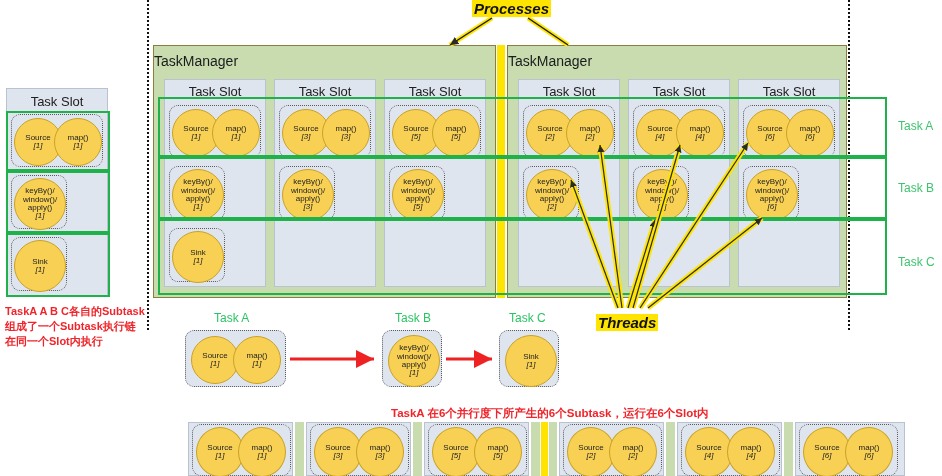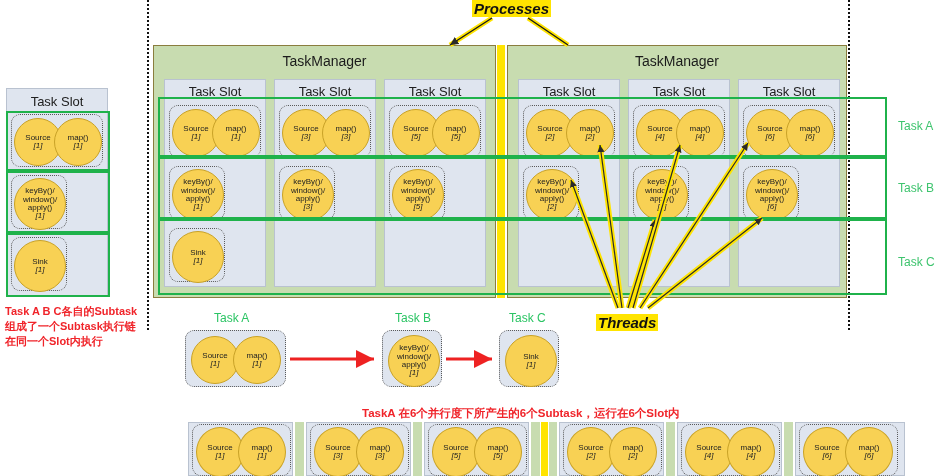--- a/index.html
+++ b/index.html
@@ -30,21 +30,21 @@
     font-size:8px;color:#222;
   }
   .circle i{font-style:italic;display:block;}
   .circle .nm{display:block;}
 
   
   .tm{
     background:#c8dcb0;border:1px solid #8a7d3e;box-sizing:border-box;
   }
   .tm-title{
-    text-align:center;font-size:14px;color:#1b1b1b;
+    font-size:14px;color:#1b1b1b;
   }
 
   
   .band{border:2px solid #1fb24b;box-sizing:border-box;background:transparent;}
   .task-label{color:#3ec46e;font-size:12px;}
   .task-label-mid{color:#2bc464;font-size:12px;}
 
   
   .proc-line{
     border-left:2px dotted #111;
@@ -54,21 +54,21 @@
   
   .hl{
     background:#ffe400;font-style:italic;font-weight:bold;
     font-size:15px;color:#111;padding:0 2px;display:inline-block;
   }
   .red-cn{
     color:#f0242a;font-weight:bold;font-size:11px;line-height:1.35;
     white-space:pre-line;
   }
   .red-cn-bottom{
-    color:#f0242a;font-weight:bold;font-size:11.5px;white-space:nowrap;
+    color:#f0242a;font-weight:bold;font-size:11.5px;white-space:nowrap;margin-left:29px;
   }
   svg.ov{position:absolute;left:0;top:0;width:942px;height:476px;
          pointer-events:none;overflow:visible;}
 </style>
 </head>
 <body>
 
 <div class="abs proc-line" style="left:147px;top:0;height:330px;"></div>
 <div class="abs proc-line" style="left:848px;top:0;height:330px;"></div>
 
@@ -104,21 +104,21 @@
   </div>
 
   <div class="subtask-box" style="left:4px;top:148px;width:56px;height:54px;">
     <div class="circle" style="left:2px;top:2px;width:50px;height:50px;">
       <span class="nm">Sink</span>
       <i>[1]</i>
     </div>
   </div>
 </div>
 
-<div class="abs red-cn" style="left:5px;top:304px;width:150px;">Task A B C各自的Subtask
+<div class="abs red-cn" style="left:5px;top:304px;width:150px;">TaskA A B C各自的Subtask
 组成了一个Subtask执行链
 在同一个Slot内执行</div>
 
 <div class="abs tm" style="left:153px;top:45px;width:343px;height:253px;">
   <div class="tm-title" style="margin-top:7px;">TaskManager</div>
 
   <div class="abs slot-panel" style="left:10px;top:33px;width:102px;height:208px;">
     <div class="slot-title" style="margin-top:5px;">Task Slot</div>
     <div class="subtask-box" style="left:4px;top:25px;width:92px;height:53px;">
       <div class="circle" style="left:2px;top:3px;width:46px;height:46px;">

